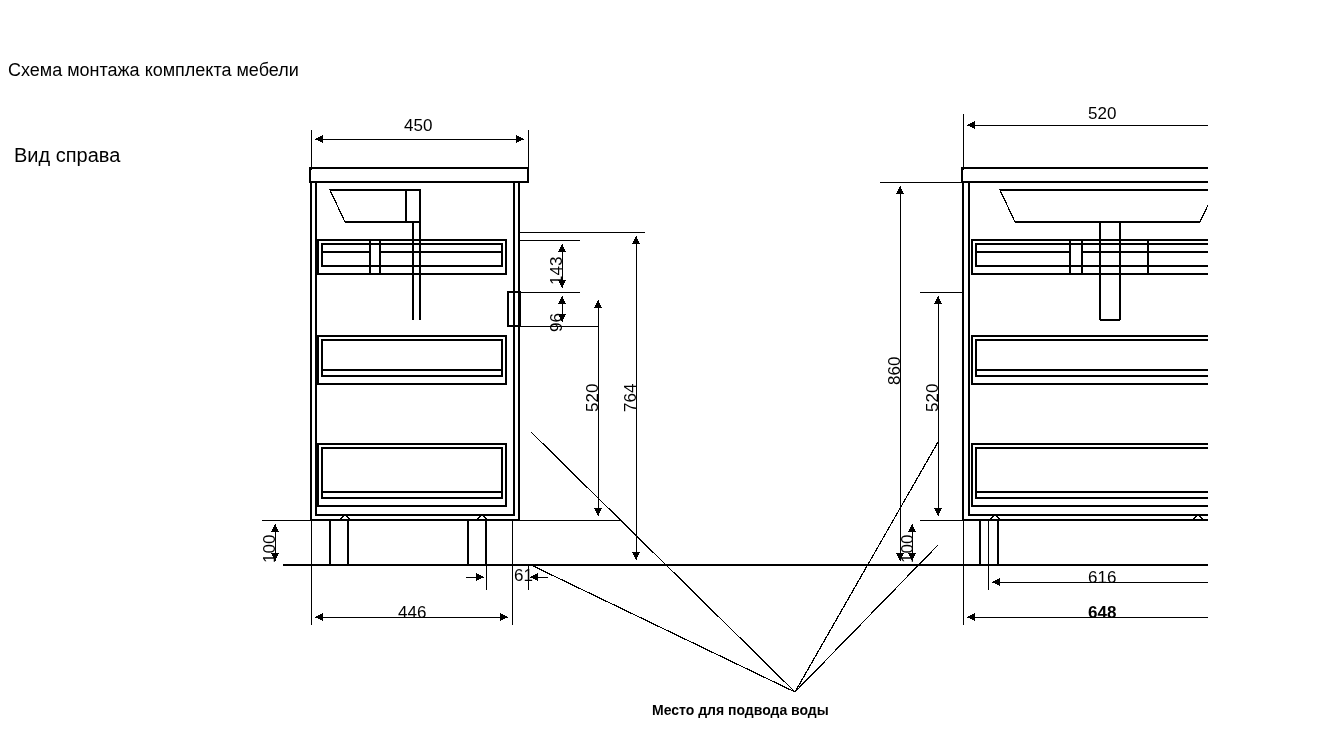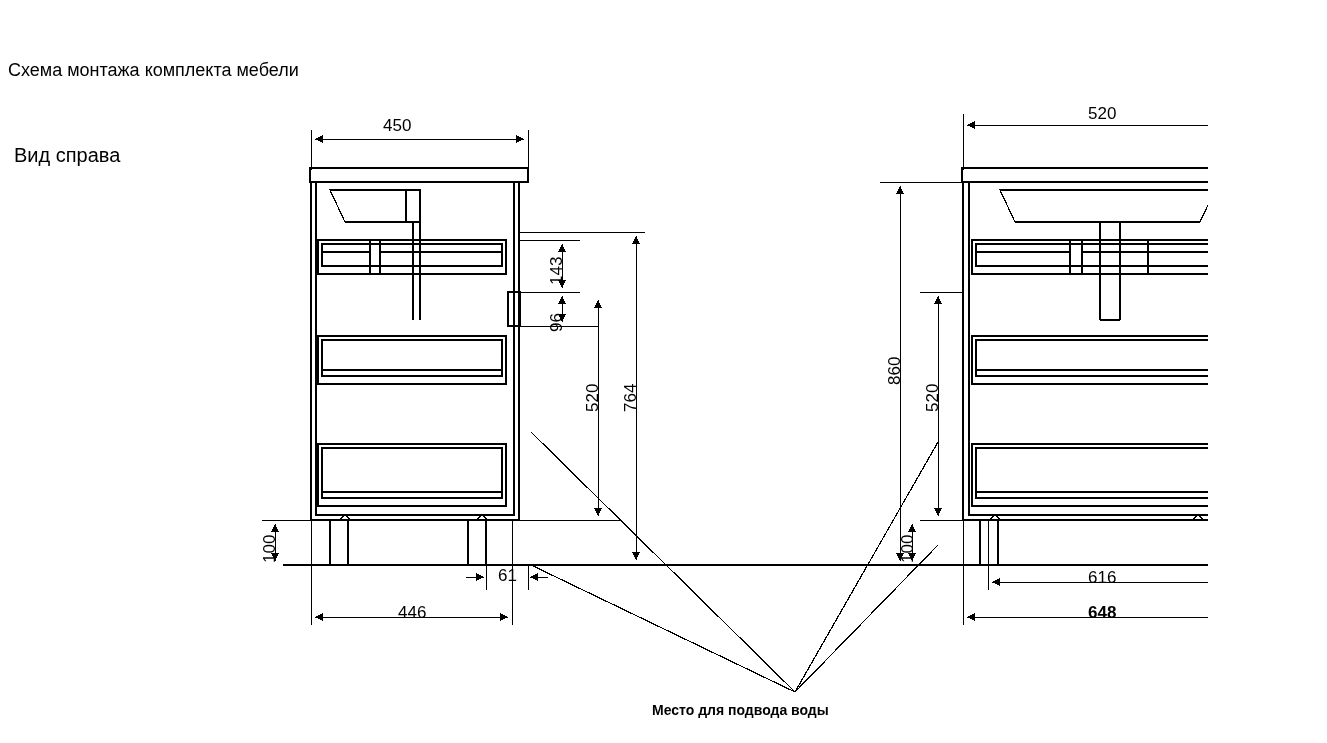--- a/index.html
+++ b/index.html
@@ -232,27 +232,27 @@
 
         <line x1="963" y1="520" x2="963" y2="625"></line>
         <line x1="1250" y1="520" x2="1250" y2="625"></line>
         <line x1="967" y1="617" x2="1246" y2="617"></line>
         <path d="M967 617 l8 -4 v8 z" fill="#000" stroke="none"></path>
         <path d="M1246 617 l-8 -4 v8 z" fill="#000" stroke="none"></path>
       </g>
     </g>
   </svg>
 
-  <div class="dim-text" style="left:383px; top:116px;">450</div>
+  <div class="dim-text" style="left:404px; top:116px;">450</div>
   <div class="dim-text vert" style="left:547px; top:285px;">143</div>
   <div class="dim-text vert" style="left:547px; top:332px;">96</div>
   <div class="dim-text vert" style="left:583px; top:412px;">520</div>
   <div class="dim-text vert" style="left:621px; top:412px;">764</div>
   <div class="dim-text vert" style="left:260px; top:563px;">100</div>
-  <div class="dim-text" style="left:498px; top:566px;">61</div>
+  <div class="dim-text" style="left:514px; top:566px;">61</div>
   <div class="dim-text" style="left:398px; top:603px;">446</div>
 
   <div class="dim-text" style="left:1088px; top:104px;">520</div>
   <div class="dim-text vert" style="left:885px; top:385px;">860</div>
   <div class="dim-text vert" style="left:923px; top:412px;">520</div>
   <div class="dim-text vert" style="left:898px; top:563px;">100</div>
   <div class="dim-text" style="left:1088px; top:568px;">616</div>
   <div class="dim-text" style="left:1088px; top:603px;font-weight:bold;">648</div>
 
   <div class="bottom-note">Место для подвода воды</div>

